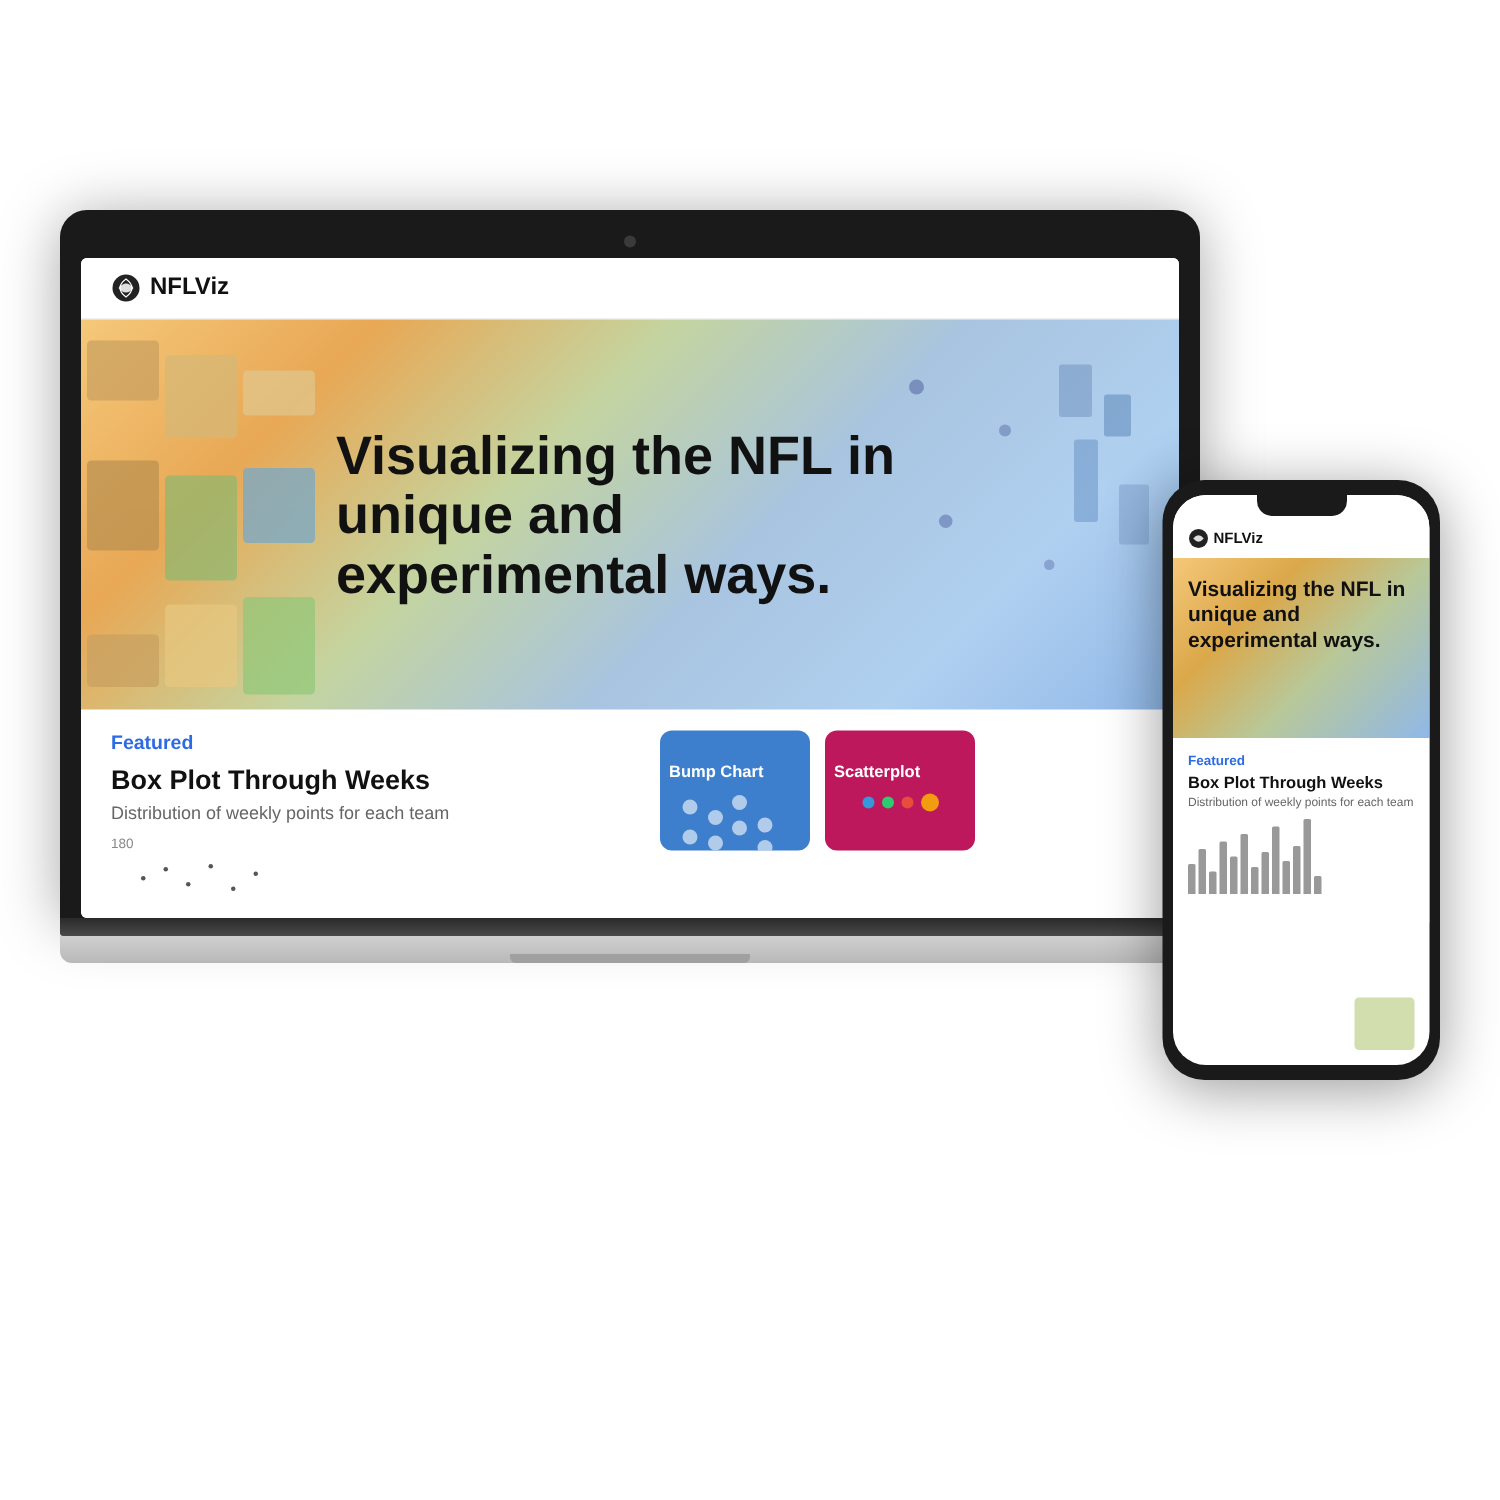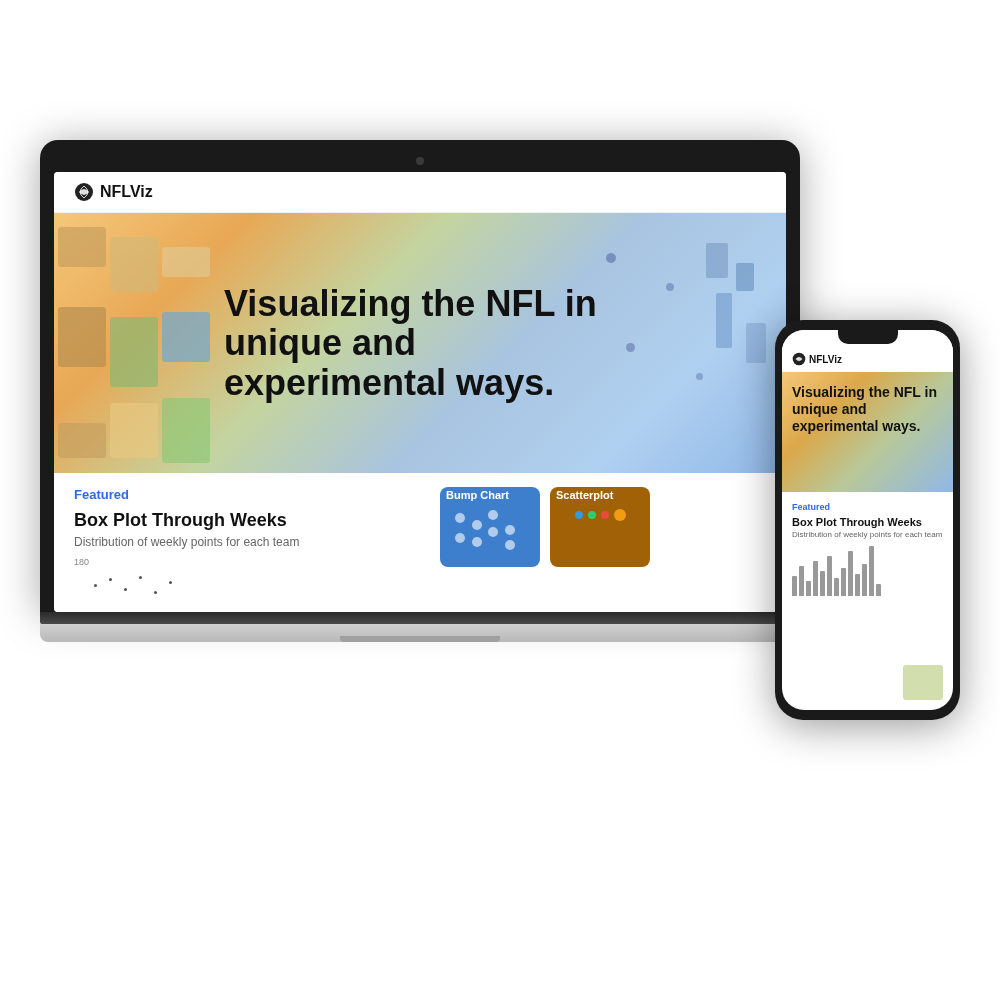--- a/index.html
+++ b/index.html
@@ -264,28 +264,28 @@
       justify-content: flex-start;
       overflow: hidden;
       position: relative;
     }
 
     .viz-card-bump {
       background: #3d7fcc;
     }
 
     .viz-card-scatter {
-      background: #a16207;
+      background: #be185d;
     }
 
     .viz-card-label {
       color: #fff;
       font-size: 11px;
       font-weight: 700;
-      padding: 2px 6px 4px;
+      padding: 22px 6px 4px;
       align-self: flex-start;
     }
 
     .bump-chart-visual {
       width: 80px;
       height: 50px;
       position: relative;
       margin: 0 auto;
     }
 

